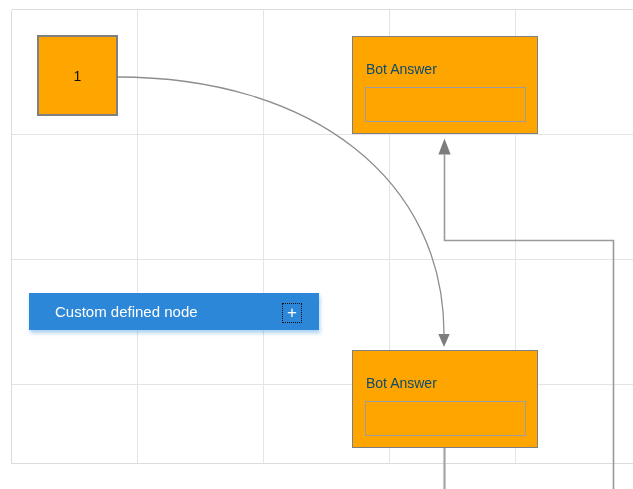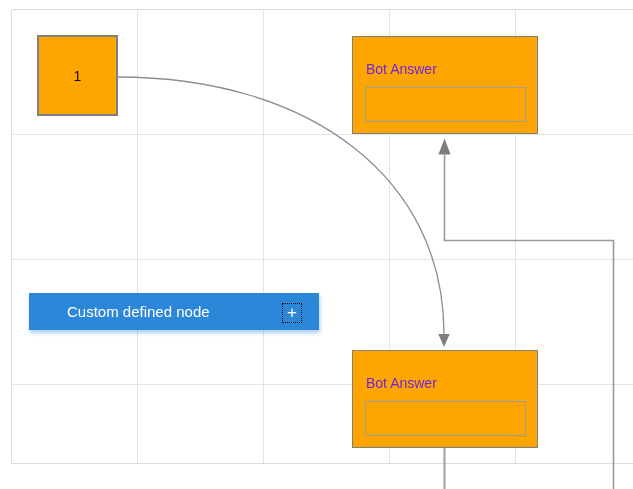--- a/index.html
+++ b/index.html
@@ -35,21 +35,21 @@
     width: 186px; height: 98px;
     background: #FFA500;
     border: 1.5px solid #7F7F7F;
   }
   .bot-node.top    { left: 352px; top: 36px; }
   .bot-node.bottom { left: 352px; top: 350px; }
   .bot-title {
     position: absolute;
     left: 13px; top: 24px;
     font-size: 14px;
-    color: #6d28d9;
+    color: #0c4a6e;
     white-space: nowrap;
   }
   .bot-input {
     position: absolute;
     left: 12px; top: 50px;
     width: 161px; height: 35px;
     border: 1px solid #9E9E9E;
     background: transparent;
     font-size: 13px;
     color: #0a0a0a;
@@ -62,21 +62,20 @@
     background: #2D87D9;
     box-shadow: 1px 3px 4px rgba(45, 135, 217, 0.40);
     color: #ffffff;
   }
   .custom-label {
     position: absolute;
     left: 26px; top: 0;
     line-height: 37px;
     font-size: 15px;
     white-space: nowrap;
-    margin-left: 12px;
   }
   .plus-btn {
     position: absolute;
     right: 17px; top: 10px;
     width: 20px; height: 20px;
     border: 1px dotted #0a0a0a;
     color: #ffffff;
     font-size: 17px;
     line-height: 18px;
     text-align: center;

